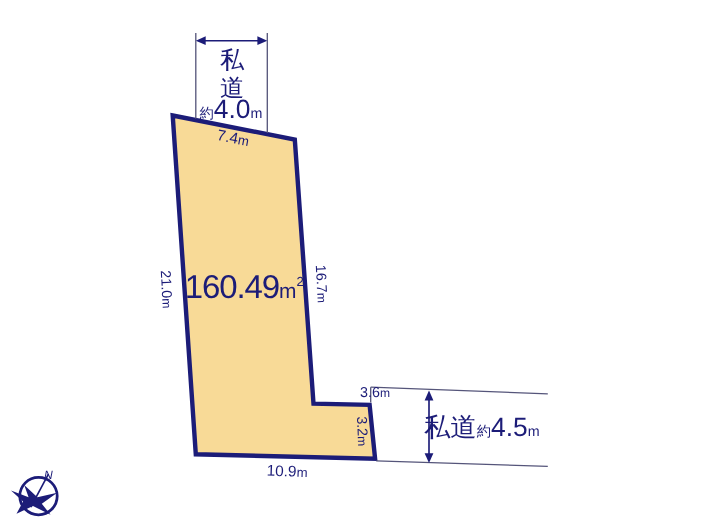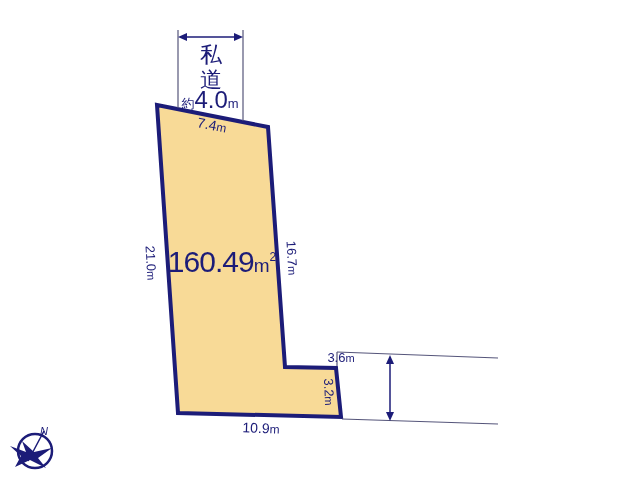--- a/index.html
+++ b/index.html
@@ -117,15 +117,18 @@
   </div>
 
   <div class="label dimv rot88" style="left:329px;top:392px;">
     <span>3.2</span><span class="u">m</span>
   </div>
 
   <div class="label dim rot2" style="left:261px;top:428px;">
     <span>10.9</span><span class="u">m</span>
   </div>
 
+  <div class="label center" style="left:438px;top:389px;">
+    <span class="roadname">私道</span><span class="sm">約</span><span class="lg">4.5</span><span class="sm">m</span>
+  </div>
 
 
 </div>
 
 </body></html>

